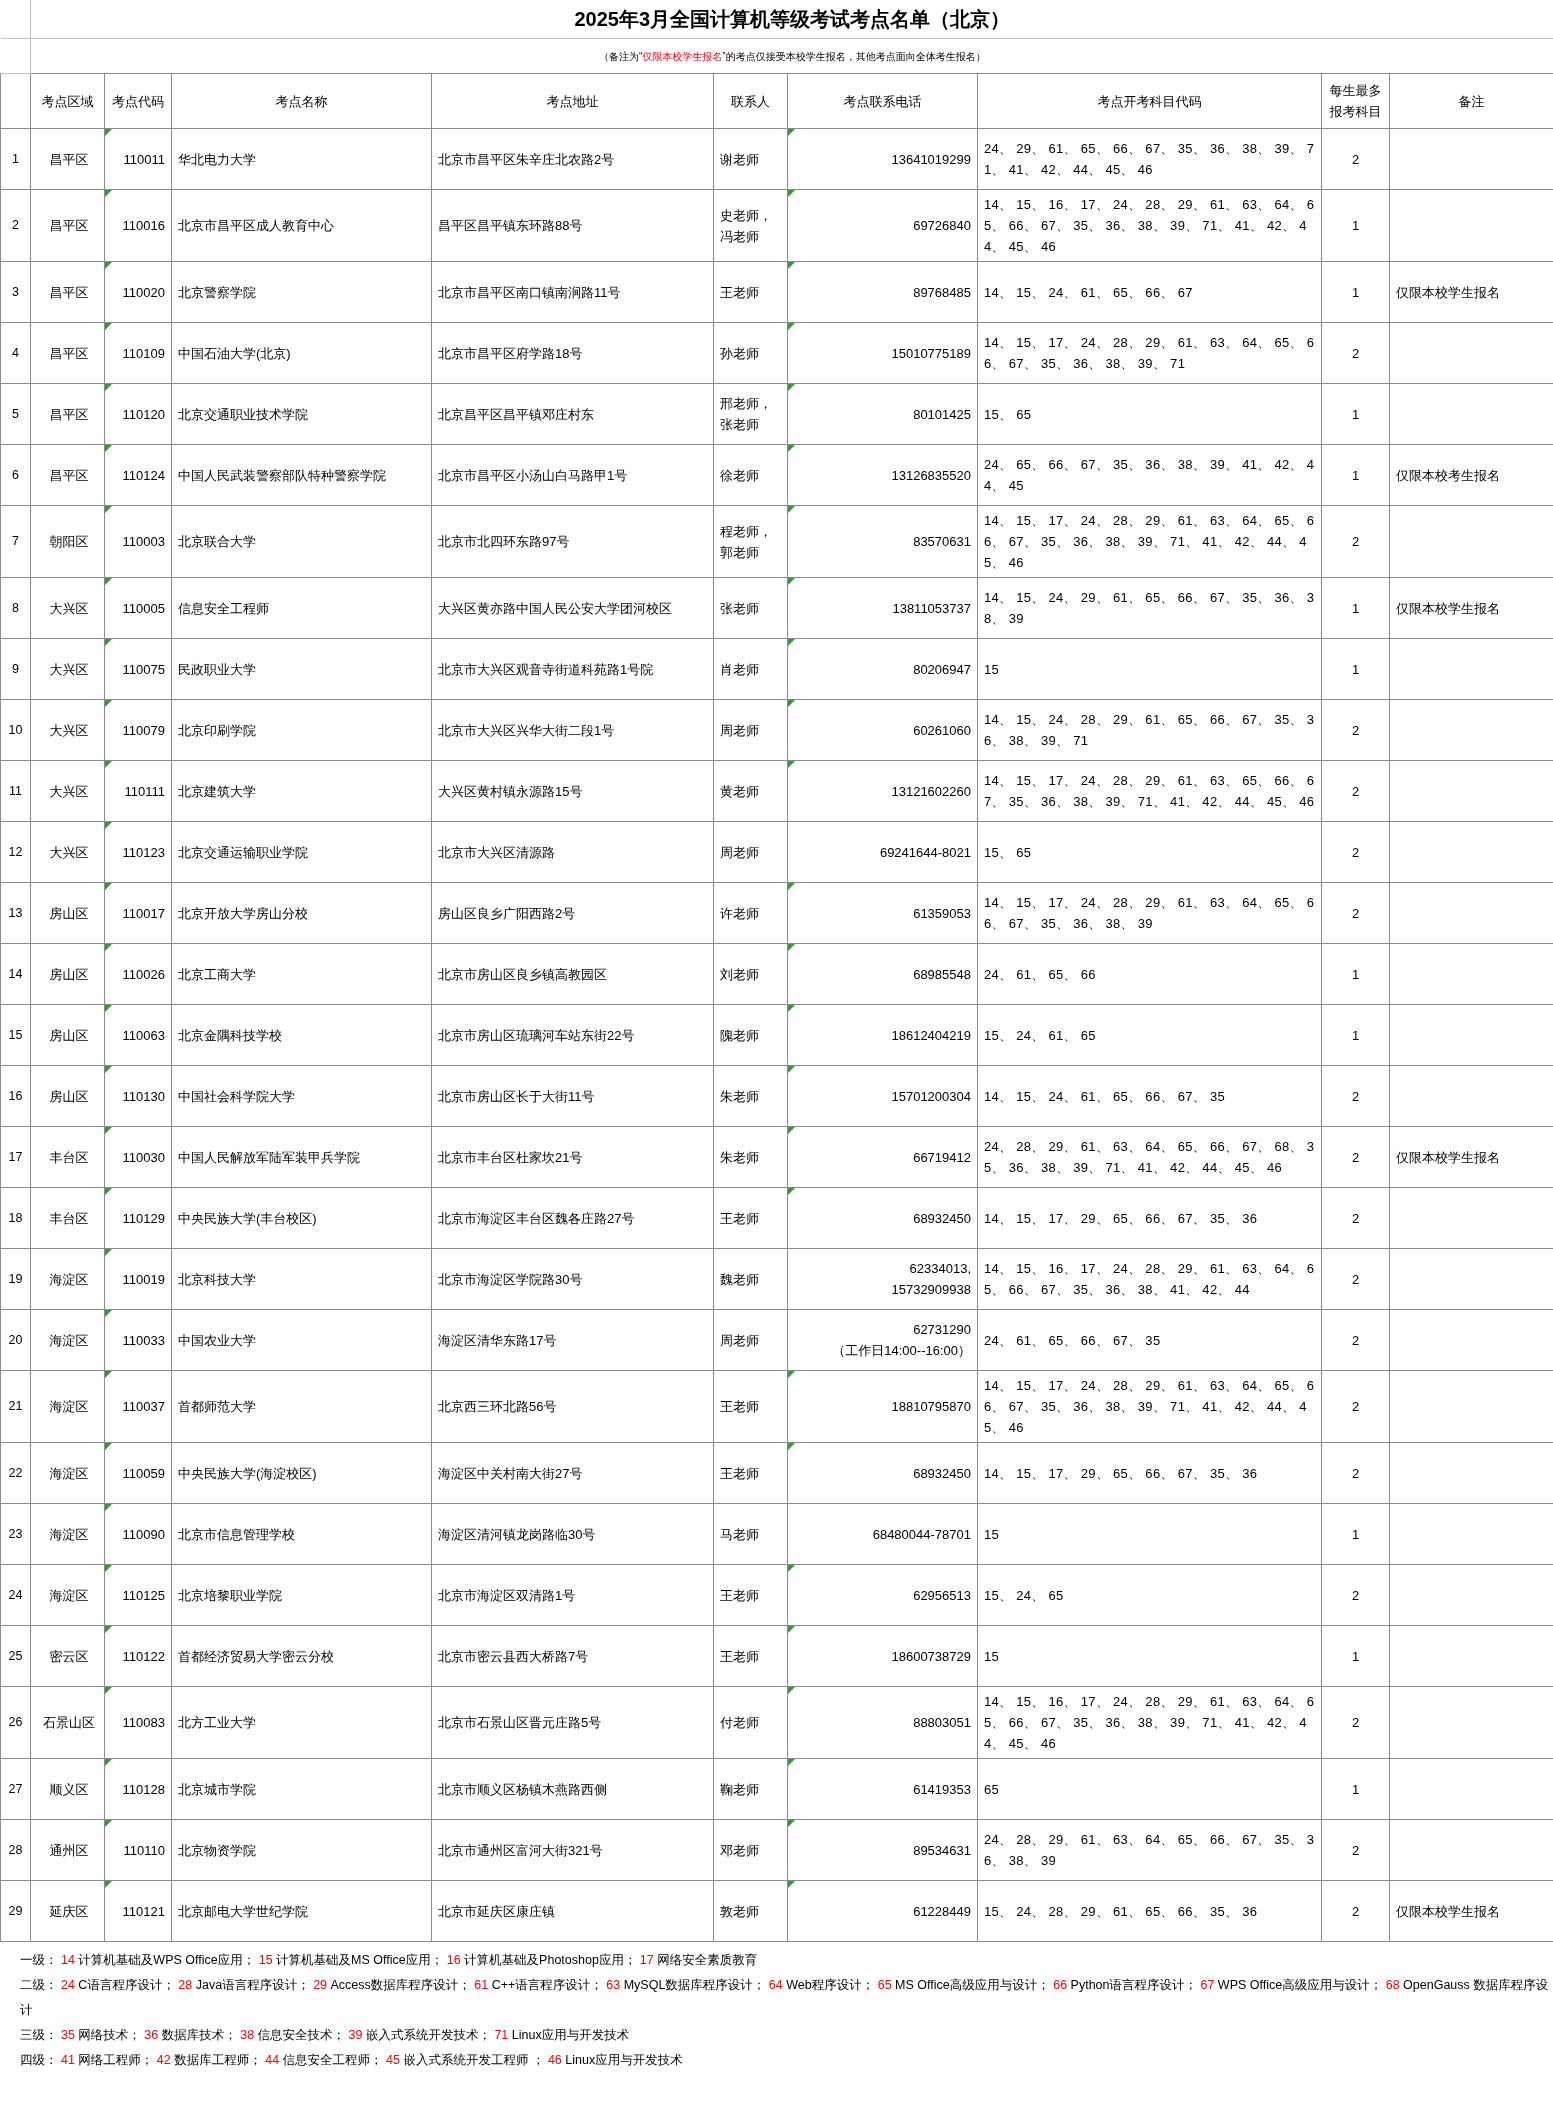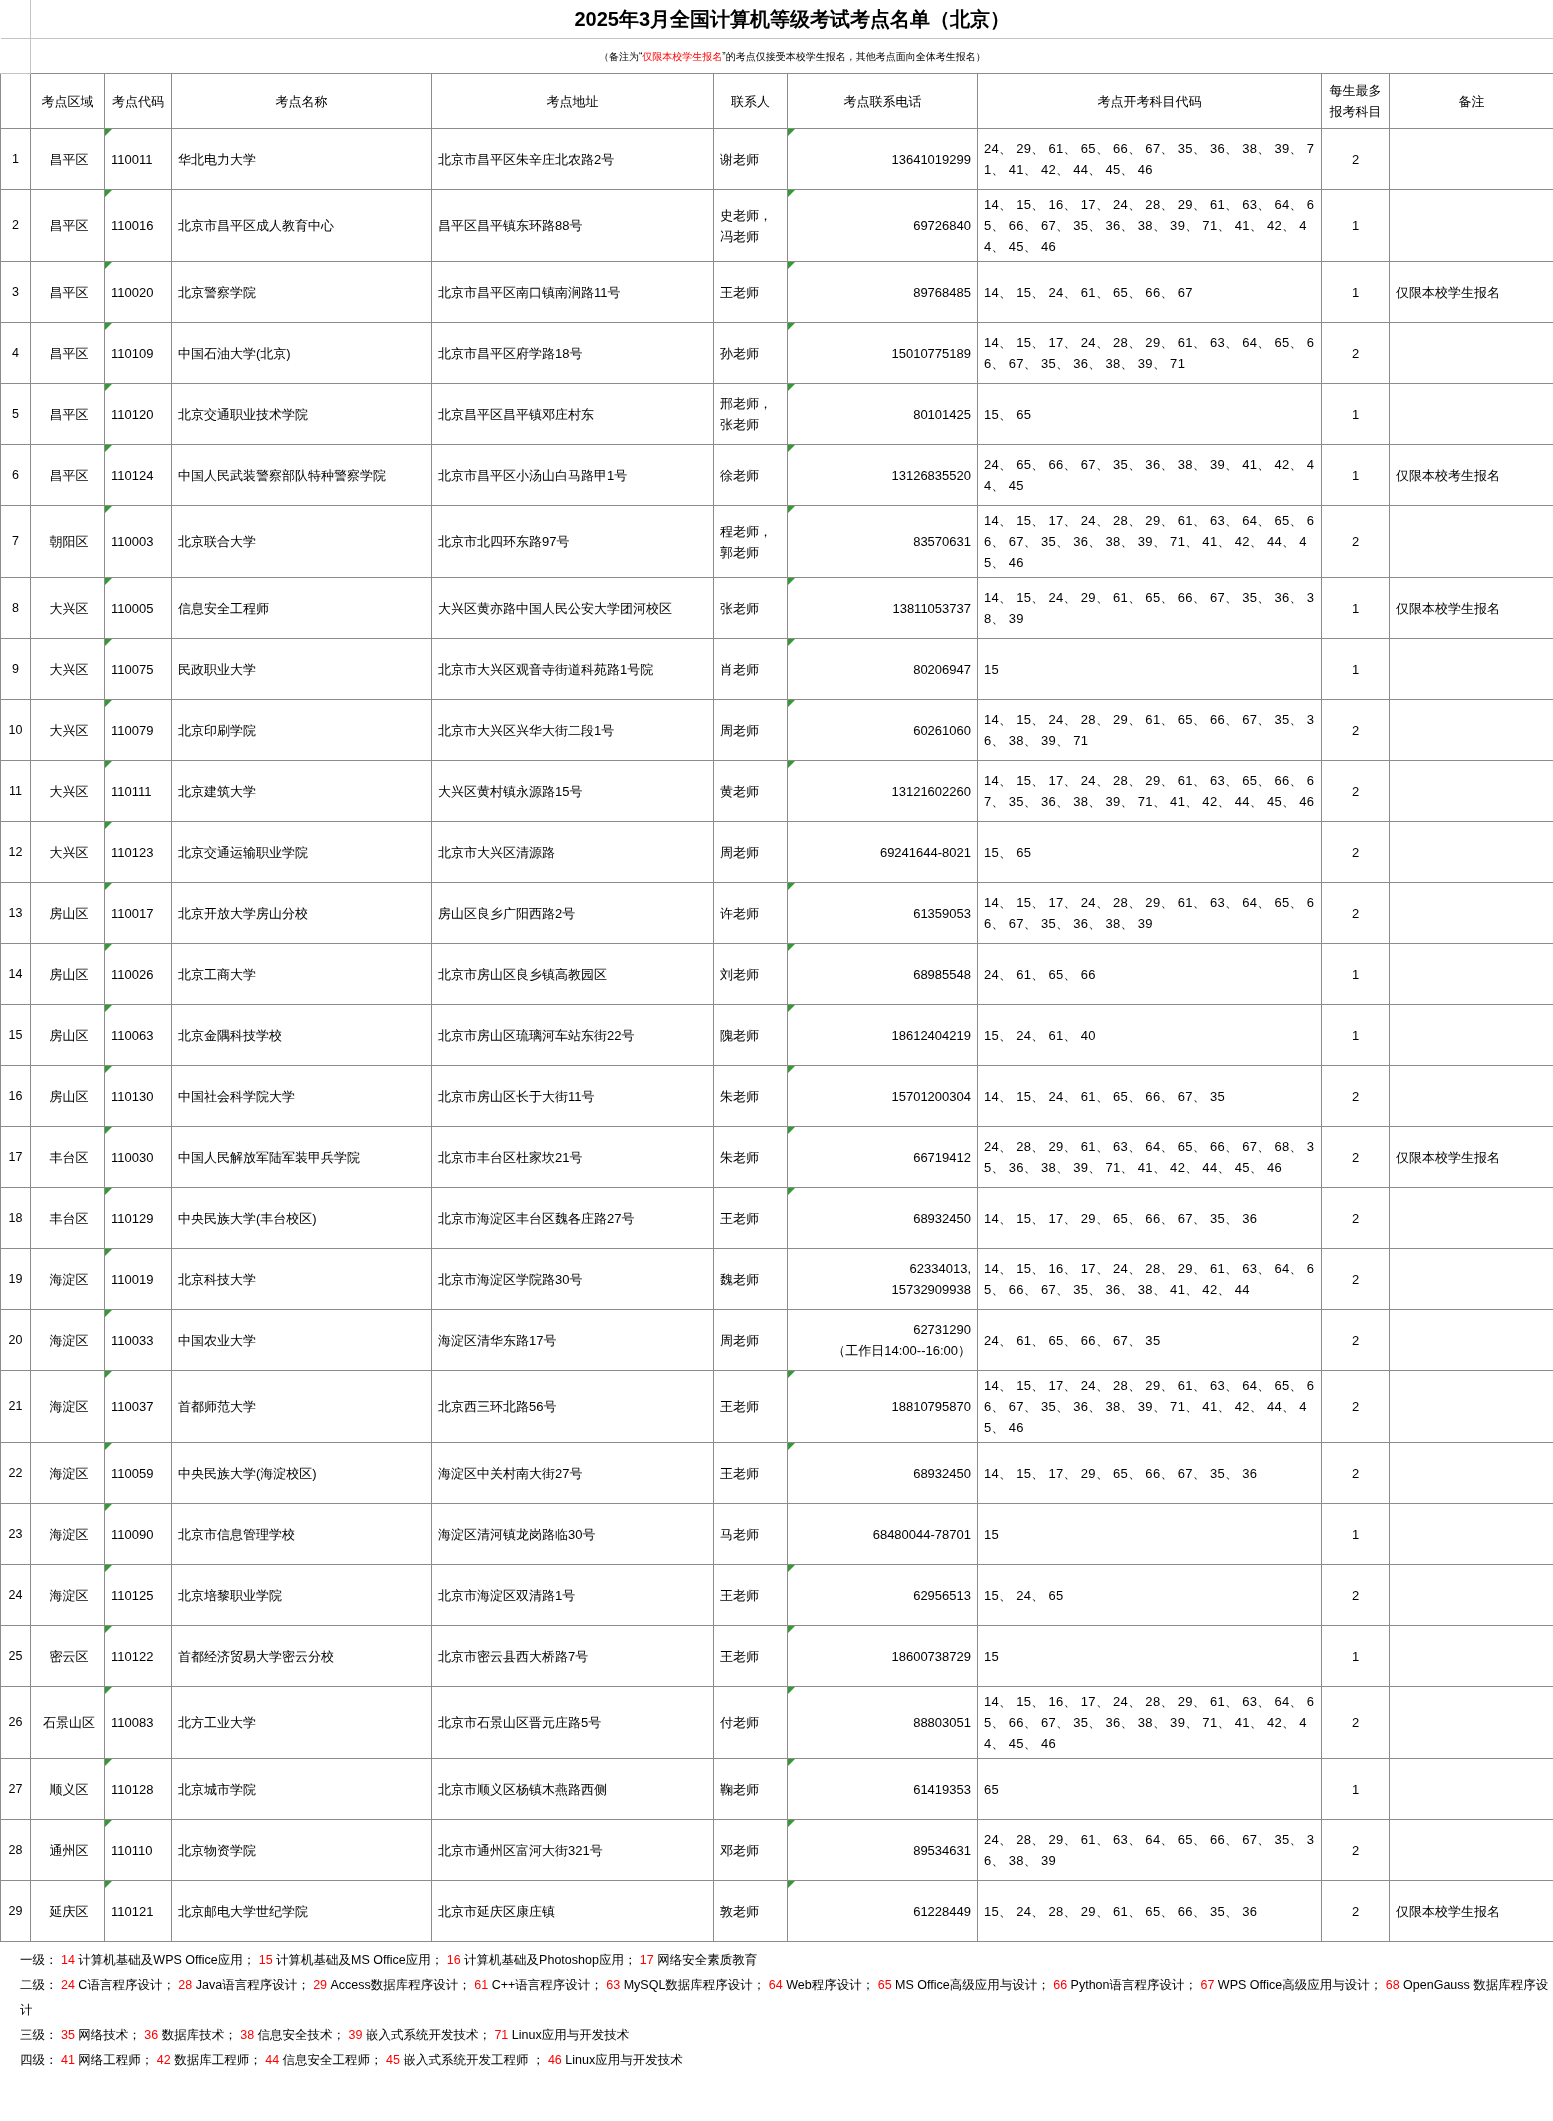--- a/index.html
+++ b/index.html
@@ -18,21 +18,21 @@
     word-break:break-all;position:relative;
   }
   thead th{text-align:center;}
   tr.trow .corner,tr.srow .corner{border:0;border-right:1px solid var(--lightline);border-bottom:1px solid var(--lightline);}
   tr.trow th{border:0;border-bottom:1px solid var(--lightline);height:30px;font-size:20px;font-weight:700;text-align:center;}
   tr.srow th{border:0;height:26px;font-size:10px;font-weight:400;text-align:center;}
   tr.hrow th{height:46px;}
   tr.data td{height:52px;}
   td.c-no{text-align:center;font-size:12.5px;padding:4px 2px;}
   td.c-region{text-align:center;padding-left:9px;}
-  td.c-code{text-align:left;}
+  td.c-code{text-align:right;}
   td.c-name,td.c-addr,td.c-contact,td.c-remark{text-align:left;}
   td.c-phone{text-align:right;white-space:pre-line;}
   td.c-subj{text-align:left;letter-spacing:0.3px;}
   td.c-max{text-align:center;}
   .hl-red{color:var(--red);}
   .tri{position:absolute;top:0;left:0;width:0;height:0;
        border-top:7px solid var(--green);border-right:7px solid transparent;}
   .legend{padding:6px 4px 10px 20px;font-size:12.5px;line-height:25px;}
   .legend-line{white-space:normal;}
   .lcode{color:var(--red);white-space:pre;}
@@ -245,21 +245,21 @@
         <td class="c-remark"></td>
       </tr>
       <tr class="data">
         <td class="c-no">15</td>
         <td class="c-region">房山区</td>
         <td class="c-code"><span class="tri"></span>110063</td>
         <td class="c-name">北京金隅科技学校</td>
         <td class="c-addr">北京市房山区琉璃河车站东街22号</td>
         <td class="c-contact">隗老师</td>
         <td class="c-phone"><span class="tri"></span>18612404219</td>
-        <td class="c-subj">15、 24、 61、 40</td>
+        <td class="c-subj">15、 24、 61、 65</td>
         <td class="c-max">1</td>
         <td class="c-remark"></td>
       </tr>
       <tr class="data">
         <td class="c-no">16</td>
         <td class="c-region">房山区</td>
         <td class="c-code"><span class="tri"></span>110130</td>
         <td class="c-name">中国社会科学院大学</td>
         <td class="c-addr">北京市房山区长于大街11号</td>
         <td class="c-contact">朱老师</td>

